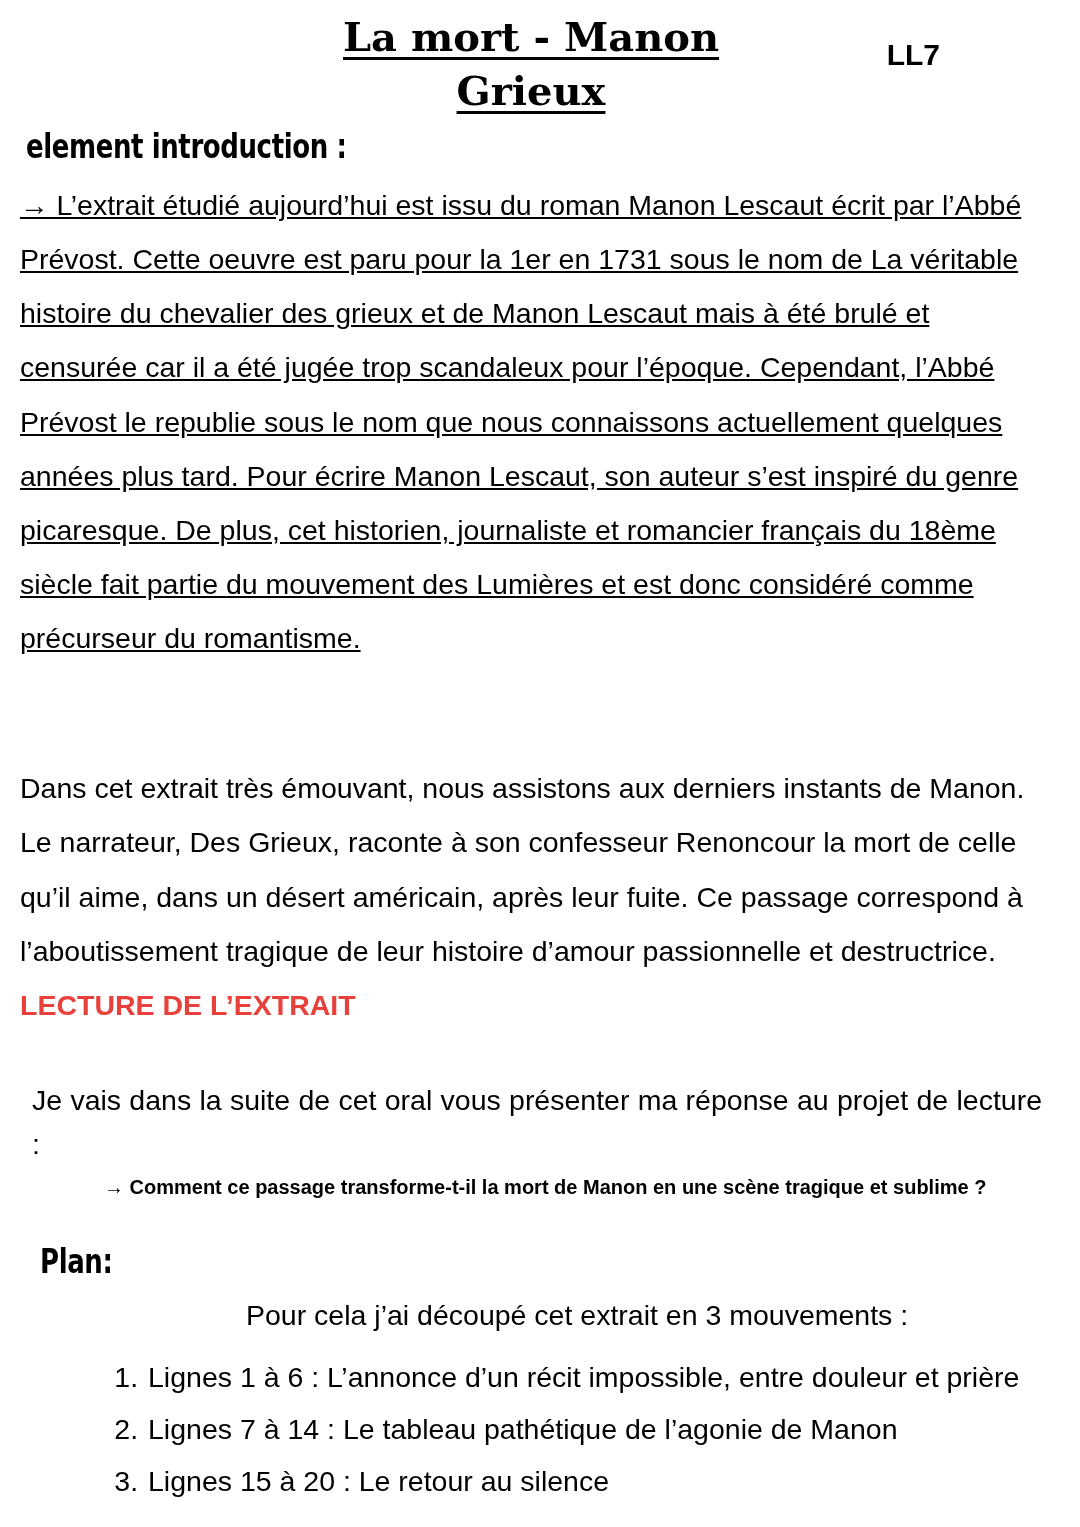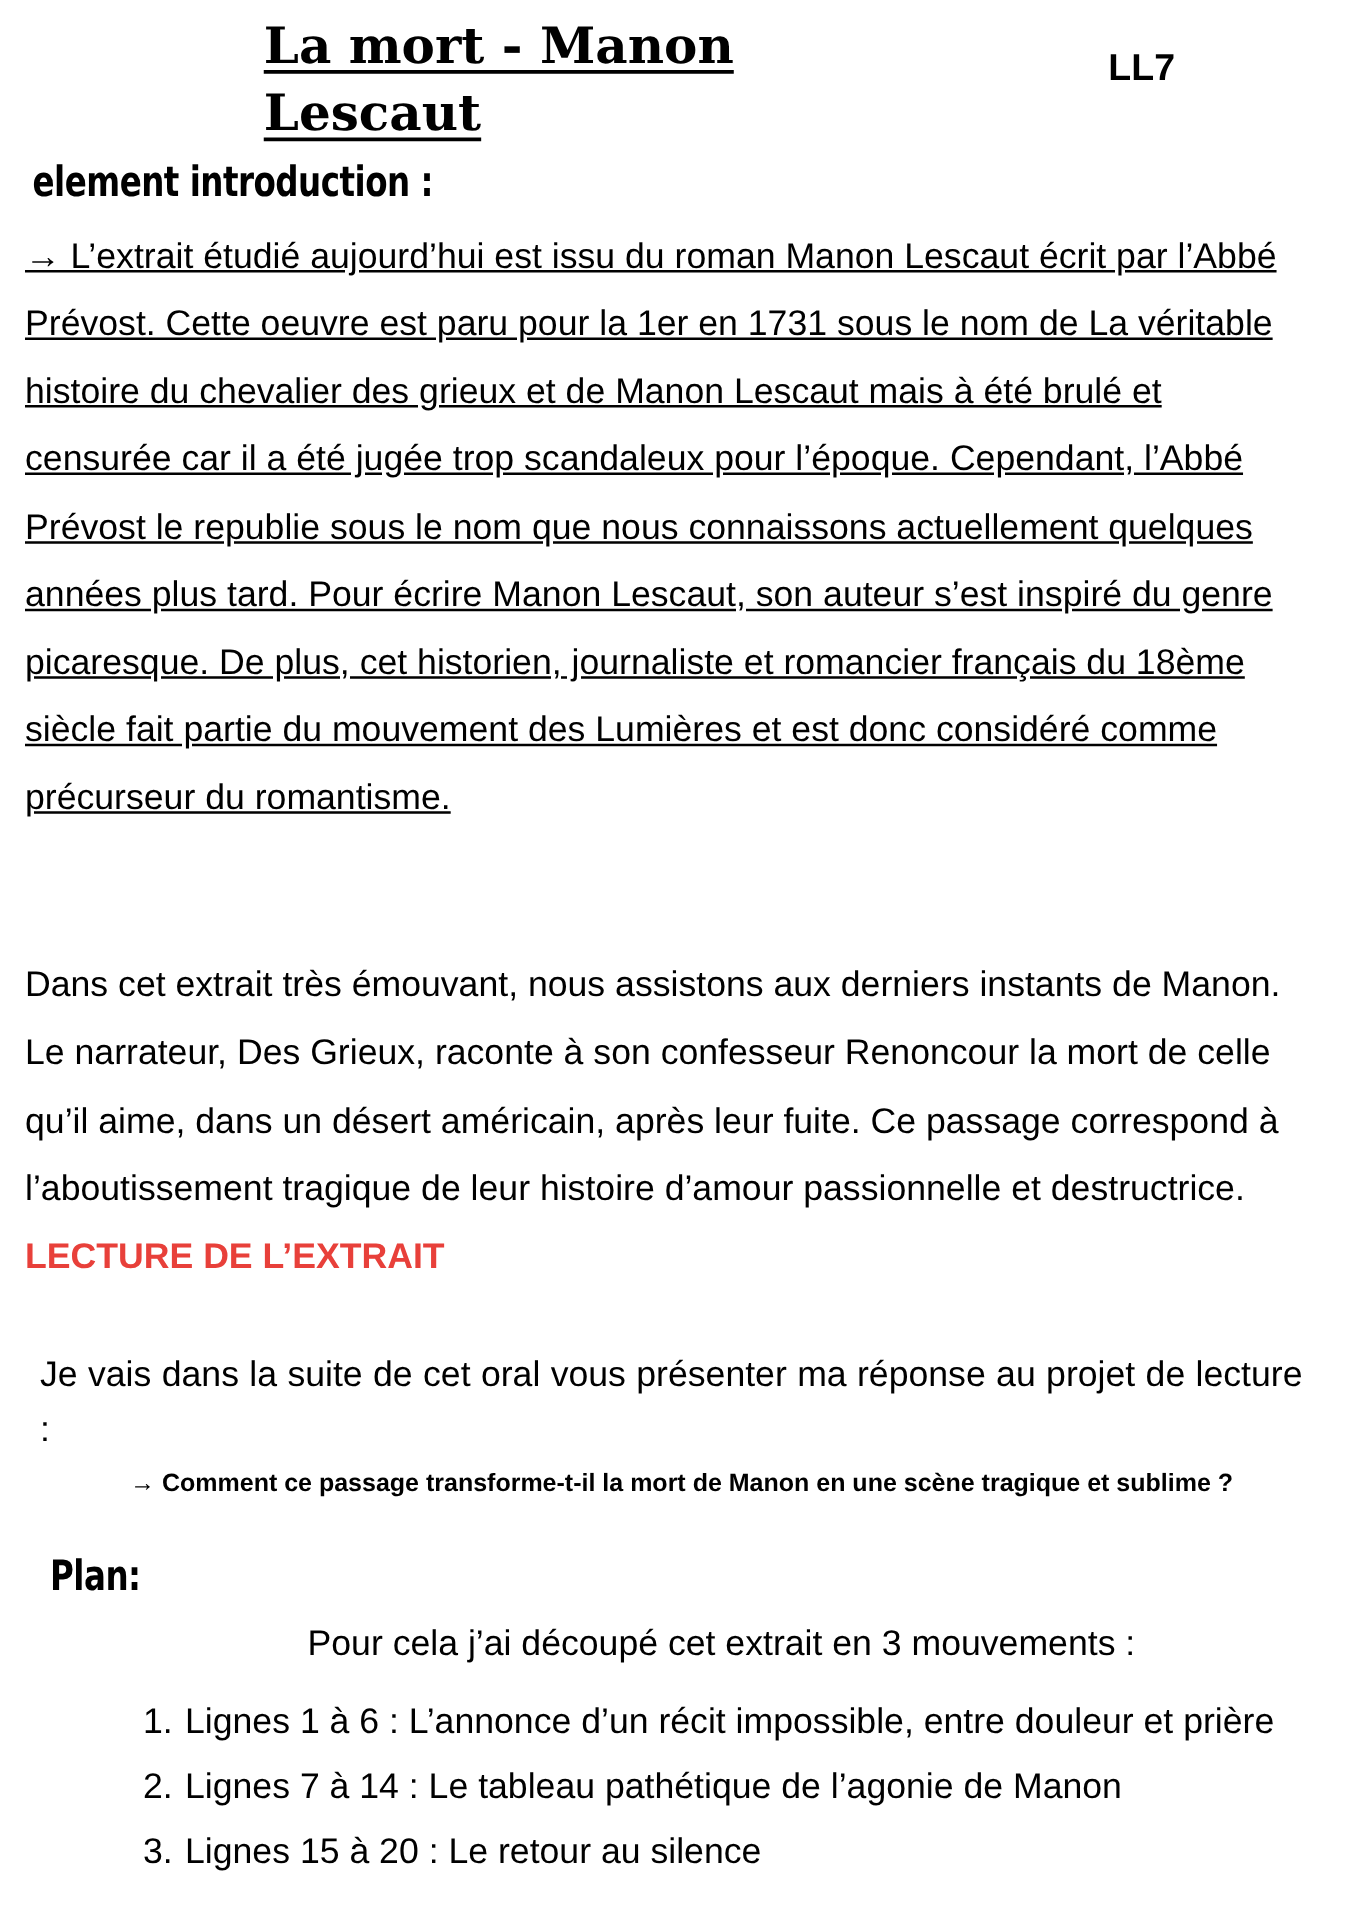--- a/index.html
+++ b/index.html
@@ -22,21 +22,21 @@
     position: absolute;
     top: 38px;
     right: 140px;
     font-size: 30px;
     font-weight: bold;
     font-family: "Liberation Sans", sans-serif;
   }
   .doc-title {
     width: 640px;
     margin: 0 auto;
-    text-align: left;
+    text-align: center;
     font-family: "DejaVu Serif", serif;
     font-weight: bold;
     font-size: 40px;
     line-height: 1.35;
   }
   .doc-title .t-line {
     text-decoration: underline;
     text-decoration-thickness: 3px;
     text-underline-offset: 6px;
   }
@@ -104,21 +104,21 @@
 </style>
 </head>
 <body>
 
 <div class="page">
 
   <div class="corner-label">LL7</div>
 
   <div class="doc-title">
     <div class="t-line">La mort - Manon</div>
-    <div class="t-line">Lescaut</div>
+    <div class="t-line">Grieux</div>
   </div>
 
   <div class="section-heading-wrap">
     <span class="marker-heading">element introduction :</span>
   </div>
 
   <p class="body-par intro-par">→ L’extrait étudié aujourd’hui est issu du roman Manon Lescaut écrit par l’Abbé Prévost. Cette oeuvre est paru pour la 1er en 1731 sous le nom de La véritable histoire du chevalier des grieux et de Manon Lescaut mais à été brulé et censurée car il a été jugée trop scandaleux pour l’époque. Cependant, l’Abbé Prévost le republie sous le nom que nous connaissons actuellement quelques années plus tard. Pour écrire Manon Lescaut, son auteur s’est inspiré du genre picaresque. De plus, cet historien, journaliste et romancier français du 18ème siècle fait partie du mouvement des Lumières et est donc considéré comme précurseur du romantisme.</p>
 
   <p class="body-par extract-par"><span>Dans cet extrait très émouvant, nous assistons aux derniers instants de Manon. Le narrateur, Des Grieux, raconte à son confesseur Renoncour la mort de celle qu’il aime, dans un désert américain, après leur fuite. Ce passage correspond à l’aboutissement tragique de leur histoire d’amour passionnelle et destructrice. </span><span class="lecture-label" id="lecture-label" style="color: rgb(232, 64, 58);">LECTURE DE L’EXTRAIT</span></p>
 

